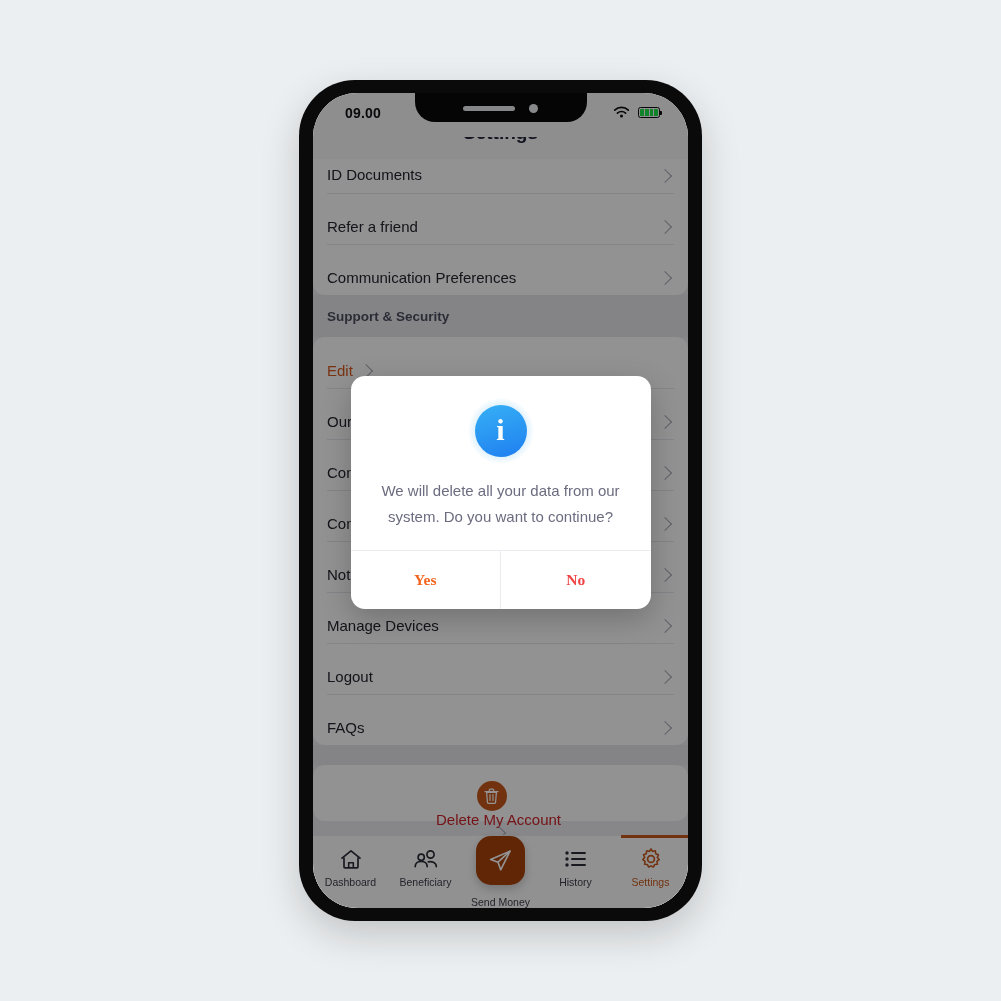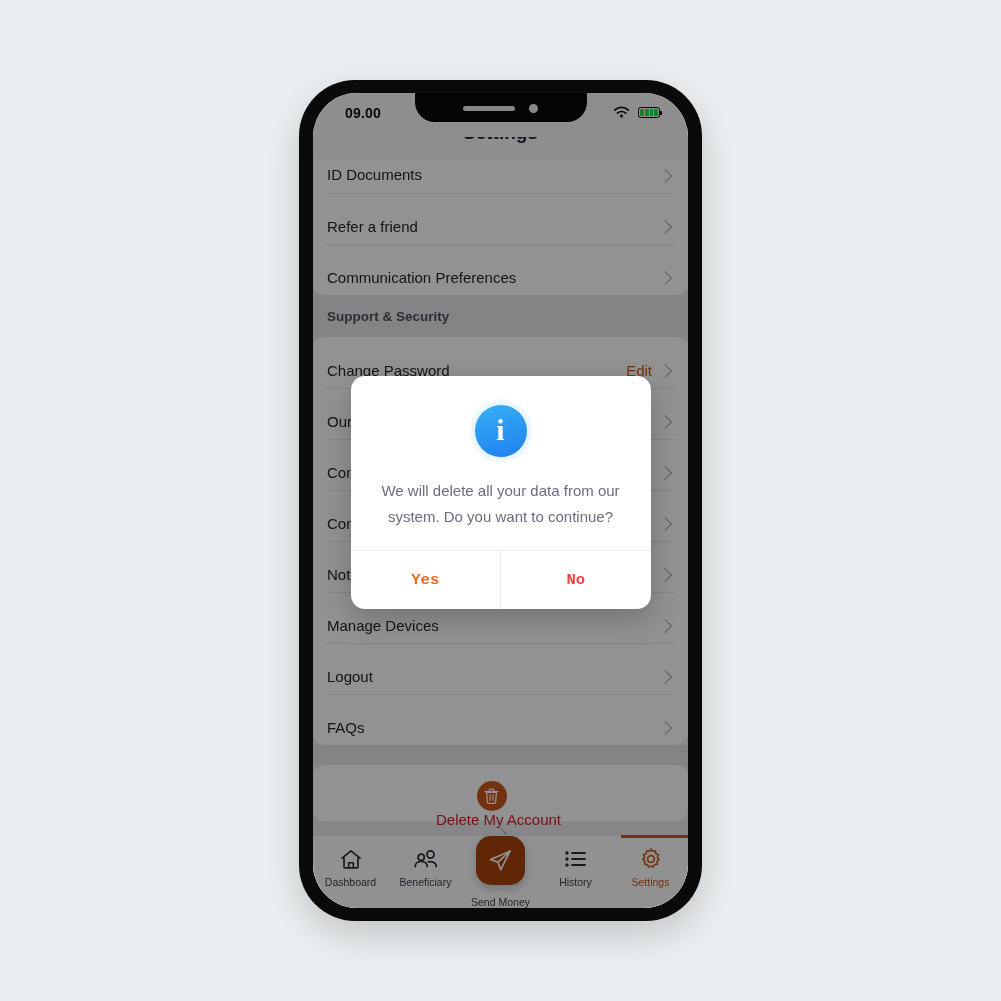--- a/index.html
+++ b/index.html
@@ -373,21 +373,21 @@
   .dialog-btn {
     flex: 1;
     display: flex;
     align-items: center;
     justify-content: center;
     font-size: 15.5px;
     font-weight: bold;
     cursor: pointer;
     background: transparent;
     border: none;
-    font-family: Liberation Mono, monospace;
+    font-family: Liberation Serif, serif;
   }
   .dialog-btn.yes { color: #f4661f; }
   .dialog-btn.no  { color: #ef4444; border-left: 1px solid #ebebf0; }
 </style>
 </head>
 <body>
 
 <div class="canvas">
   <div class="canvas-rounding"></div>
 
@@ -438,21 +438,20 @@
             <div class="row">
               <span class="row-label">Communication Preferences</span>
               <span class="chev"></span>
             </div>
           </div>
 
           <div class="section-header">Support &amp; Security</div>
 
           <div class="card rounded-all">
             <div class="row">
-              <span class="row-label">Change Password</span>
               <span class="row-action">Edit</span>
               <span class="chev"></span>
             </div>
             <div class="row">
               <span class="row-label">Our Branches</span>
               <span class="chev"></span>
             </div>
             <div class="row">
               <span class="row-label">Contact Us</span>
               <span class="chev"></span>

